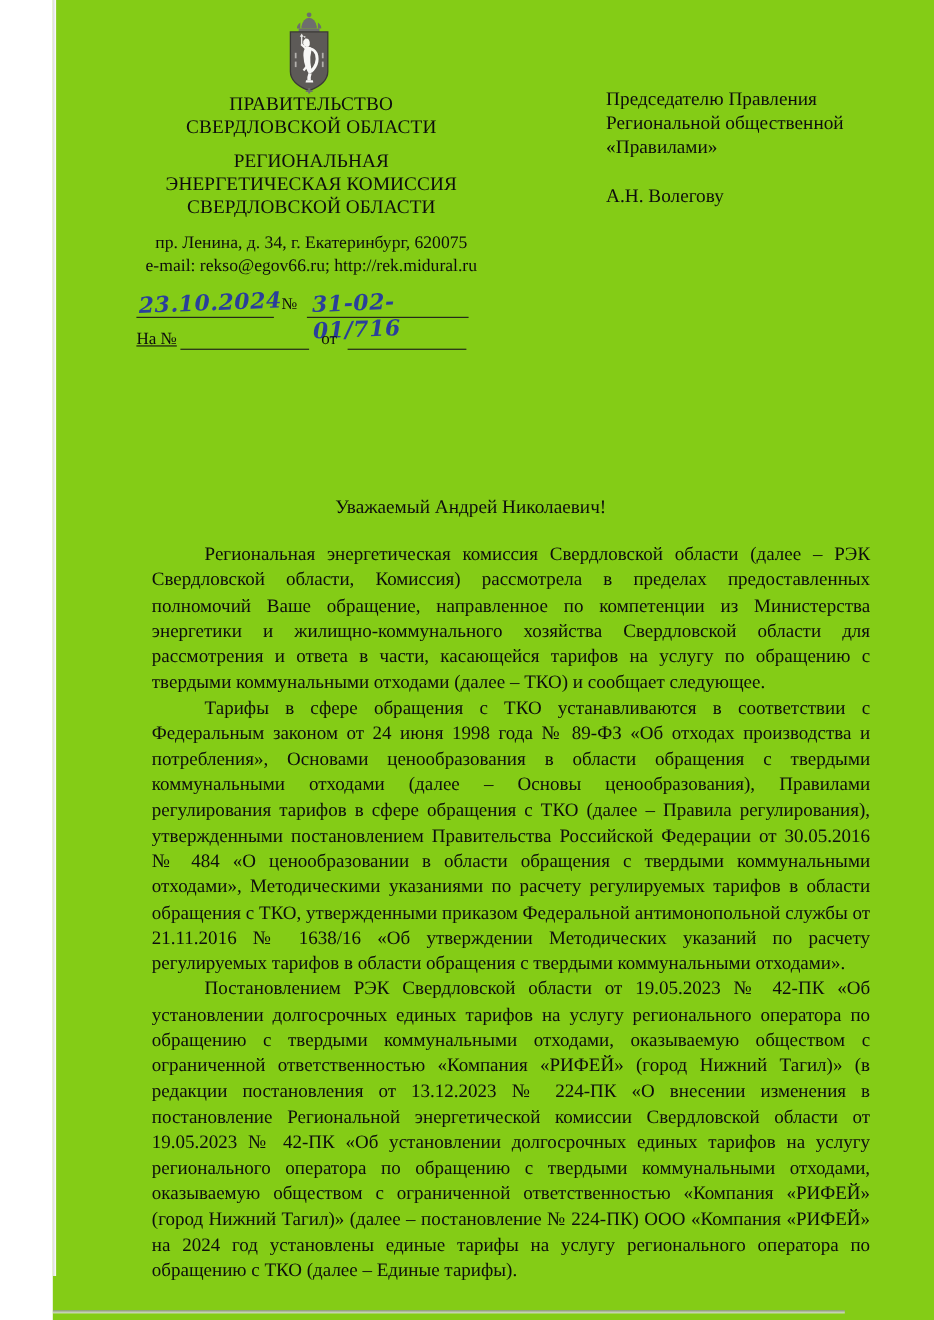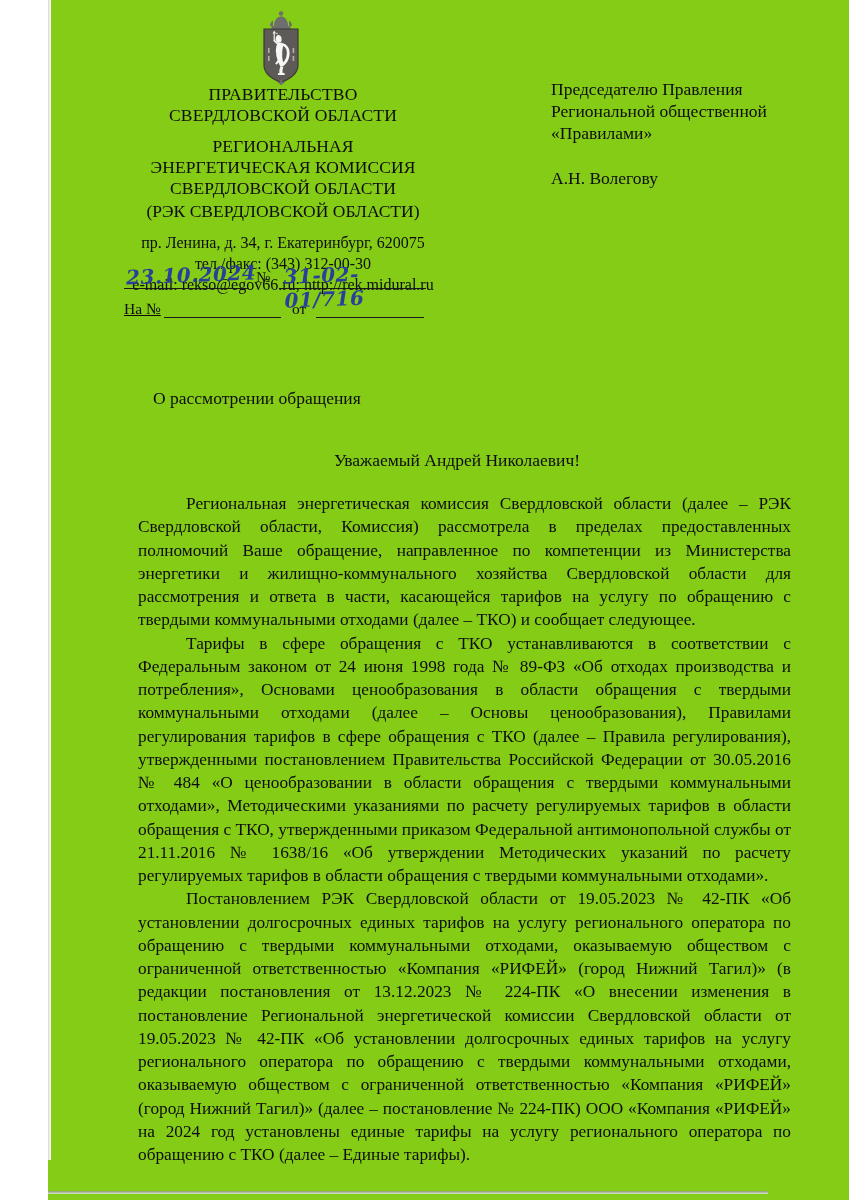--- a/index.html
+++ b/index.html
@@ -179,21 +179,20 @@
   }
 
   
   .salutation {
     position: absolute;
     left: 0;
     top: 450px;
     width: 760px;
     text-align: center;
     font-size: 17.5px;
-    padding-left: 29px;
   }
 
   
   .body-text {
     position: absolute;
     left: 90px;
     top: 492px;
     width: 653px;
     font-size: 17.3px;
     line-height: 1.345;
@@ -269,24 +268,22 @@
   <div class="letterhead">
     <div class="lh-gov">
       <div>ПРАВИТЕЛЬСТВО</div>
       <div>СВЕРДЛОВСКОЙ ОБЛАСТИ</div>
     </div>
     <div class="lh-commission">
       <div>РЕГИОНАЛЬНАЯ</div>
       <div>ЭНЕРГЕТИЧЕСКАЯ КОМИССИЯ</div>
       <div>СВЕРДЛОВСКОЙ ОБЛАСТИ</div>
     </div>
-    <div class="lh-abbrev">(РЭК СВЕРДЛОВСКОЙ ОБЛАСТИ)</div>
     <div class="lh-contacts">
       <div>пр. Ленина, д. 34, г. Екатеринбург, 620075</div>
-      <div>тел./факс: (343) 312-00-30</div>
       <div>e-mail: rekso@egov66.ru; http://rek.midural.ru</div>
     </div>
   </div>
 
   <div class="reg-block">
     <div class="reg-row">
       <span class="hand reg-date">23.10.2024</span>
       <span class="reg-date-rule"></span>
       <span class="reg-no-label">№</span>
       <span class="hand reg-no">31-02-01/716</span>
@@ -300,21 +297,20 @@
     </div>
   </div>
 
   <div class="addressee">
     <div>Председателю Правления</div>
     <div>Региональной общественной</div>
     <div>«Правилами»</div>
     <div class="addressee-name">А.Н. Волегову</div>
   </div>
 
-  <div class="subject">О рассмотрении обращения</div>
 
   <div class="salutation">Уважаемый Андрей Николаевич!</div>
 
   <div class="body-text">
     <p>Региональная энергетическая комиссия Свердловской области (далее – РЭК Свердловской области, Комиссия) рассмотрела в пределах предоставленных полномочий Ваше обращение, направленное по компетенции из Министерства энергетики и жилищно-коммунального хозяйства Свердловской области для рассмотрения и ответа в части, касающейся тарифов на услугу по обращению с твердыми коммунальными отходами (далее – ТКО) и сообщает следующее.</p>
     <p>Тарифы в сфере обращения с ТКО устанавливаются в соответствии с Федеральным законом от 24 июня 1998 года № 89-ФЗ «Об отходах производства и потребления», Основами ценообразования в области обращения с твердыми коммунальными отходами (далее – Основы ценообразования), Правилами регулирования тарифов в сфере обращения с ТКО (далее – Правила регулирования), утвержденными постановлением Правительства Российской Федерации от 30.05.2016 № 484 «О ценообразовании в области обращения с твердыми коммунальными отходами», Методическими указаниями по расчету регулируемых тарифов в области обращения с ТКО, утвержденными приказом Федеральной антимонопольной службы от 21.11.2016 № 1638/16 «Об утверждении Методических указаний по расчету регулируемых тарифов в области обращения с твердыми коммунальными отходами».</p>
     <p>Постановлением РЭК Свердловской области от 19.05.2023 № 42-ПК «Об установлении долгосрочных единых тарифов на услугу регионального оператора по обращению с твердыми коммунальными отходами, оказываемую обществом с ограниченной ответственностью «Компания «РИФЕЙ» (город Нижний Тагил)» (в редакции постановления от 13.12.2023 № 224-ПК «О внесении изменения в постановление Региональной энергетической комиссии Свердловской области от 19.05.2023 № 42-ПК «Об установлении долгосрочных единых тарифов на услугу регионального оператора по обращению с твердыми коммунальными отходами, оказываемую обществом с ограниченной ответственностью «Компания «РИФЕЙ» (город Нижний Тагил)» (далее – постановление № 224-ПК) ООО «Компания «РИФЕЙ» на 2024 год установлены единые тарифы на услугу регионального оператора по обращению с ТКО (далее – Единые тарифы).</p>
   </div>
 
 </div>

